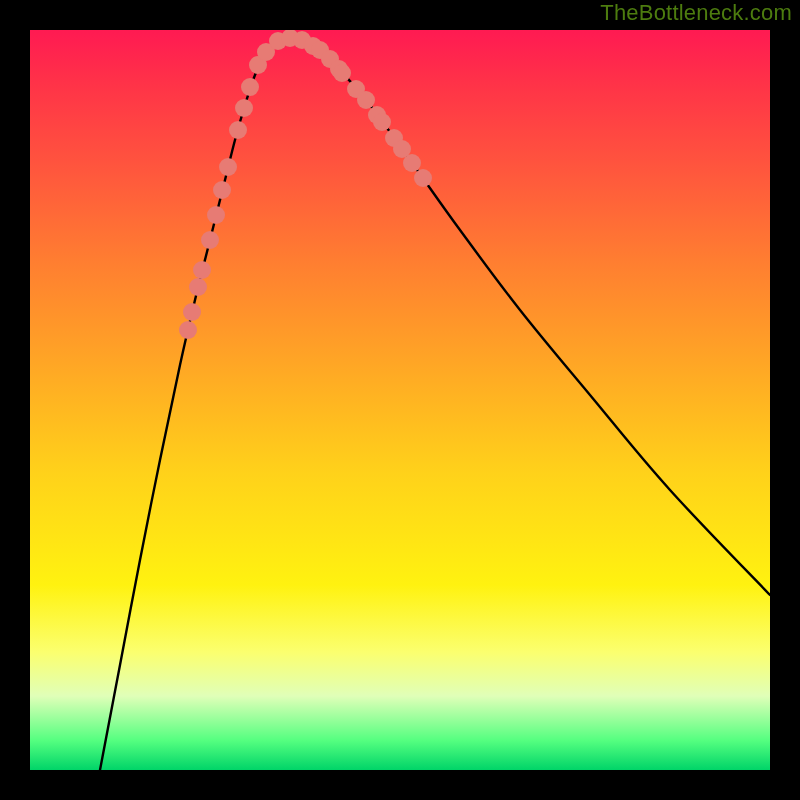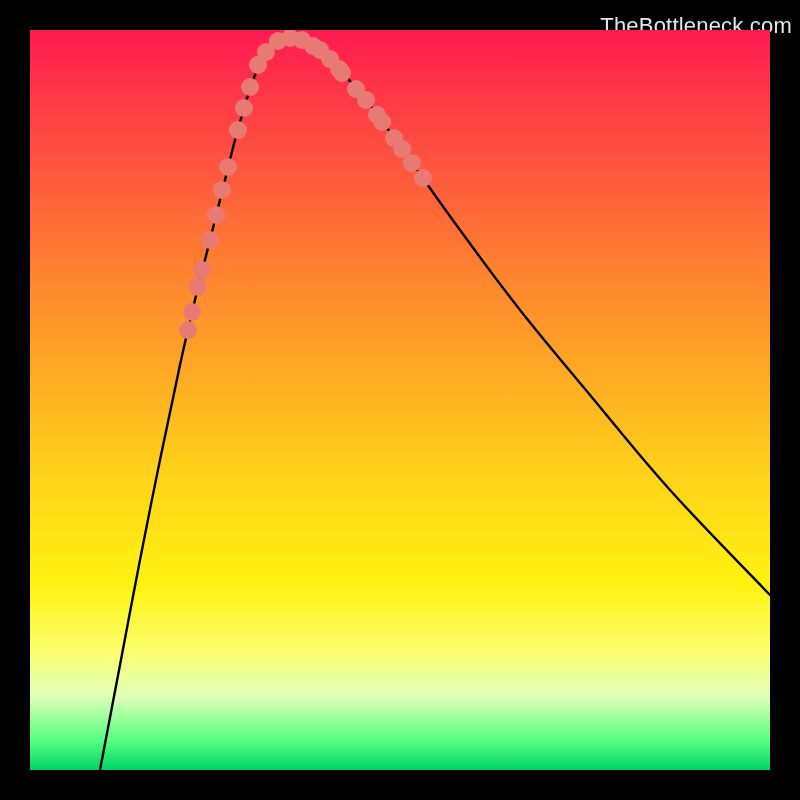--- a/index.html
+++ b/index.html
@@ -39,23 +39,23 @@
   .curve-layer {
     position: absolute;
     left: 0;
     top: 0;
     width: 740px;
     height: 740px;
     pointer-events: none;
   }
   .watermark {
     position: absolute;
-    top: 13px;
+    top: 0;
     right: 8px;
-    color: #e5e5e5;
+    color: #4d7c0f;
     font-size: 22px;
     font-weight: 500;
     letter-spacing: 0.2px;
     user-select: none;
   }
 </style>
 </head>
 <body>
 
 <div class="stage">

